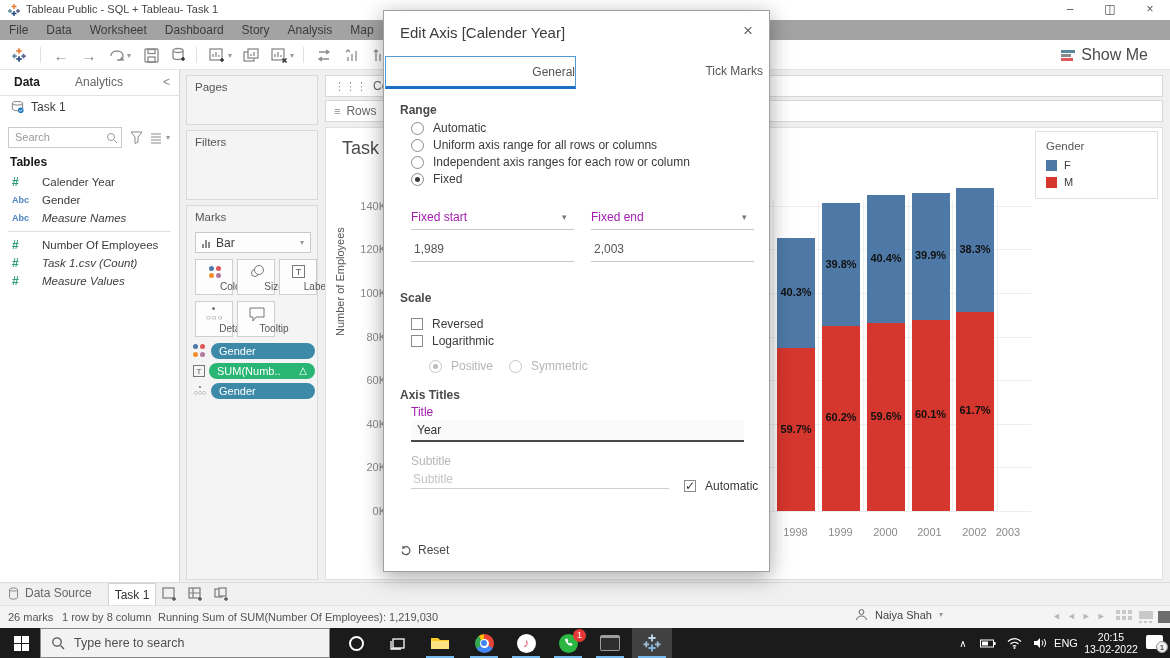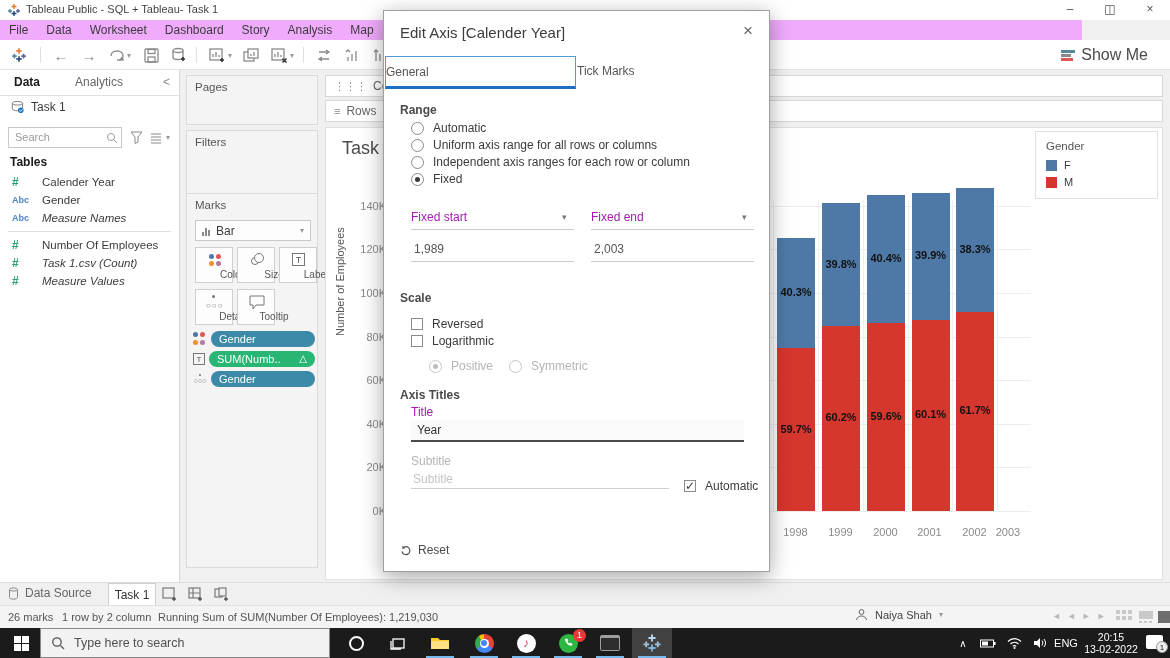--- a/index.html
+++ b/index.html
@@ -6,21 +6,21 @@
   html,body { width:1170px; height:658px; overflow:hidden;
     font-family:"Liberation Sans","DejaVu Sans",sans-serif; font-size:12px; color:#3b3b3b; background:#f0f0f0; }
   .abs { position:absolute; }
   #app { position:relative; width:1170px; height:658px; background:#f0f0f0; }
 
   
   #titlebar { left:0; top:0; width:1170px; height:20px; background:#fff; }
   #titlebar .ttl { position:absolute; left:26px; top:3px; font-size:11px; color:#444; }
   .winbtn { position:absolute; top:2px; width:30px; height:16px; text-align:center; color:#555; font-size:12px; line-height:15px; }
   
-  #menubar { left:0; top:20px; width:1082px; height:20px; background:#f0abfc; display:flex; align-items:center; }
+  #menubar { left:0; top:20px; width:1170px; height:20px; background:#a3a3a3; display:flex; align-items:center; }
   .menu-item { padding:0 9px; font-size:12px; color:#3b3b3b; height:20px; line-height:20px; }
   
   #toolbar { left:0; top:40px; width:1170px; height:30px; background:#fff; border-bottom:1px solid #e4e4e4; }
   .tbi { position:absolute; top:4px; width:22px; height:22px; display:flex; align-items:center; justify-content:center; color:#8a8a8a; }
   .tbi svg { stroke:#8a8a8a; fill:none; stroke-width:1.3; }
   .tb-sep { position:absolute; top:7px; width:1px; height:16px; background:#e0e0e0; }
   .caret { font-size:8px; color:#9a9a9a; }
   #showme { position:absolute; right:22px; top:6px; display:flex; align-items:center; gap:6px; font-size:16px; color:#4a4a4a; }
   .showme-ic { display:inline-block; width:14px; }
   .showme-ic i { display:block; height:3px; margin:1px 0; }
@@ -36,21 +36,21 @@
   #fields { position:absolute; left:0; top:103px; width:100%; }
   .field { height:18px; display:flex; align-items:center; padding-left:12px; gap:8px; font-size:11.5px; color:#3b3b3b; }
   .f-ic { width:22px; font-size:10px; font-weight:bold; text-align:left; }
   .f-num { color:#2d9c7c; font-size:12px; }
   .f-abc { color:#4f86c6; font-size:9px; }
   .f-div { height:1px; background:#e0e0e0; margin:4px 8px; }
 
   
   .card { position:absolute; background:#f4f4f4; border:1px solid #dadada; }
   .card-label { position:absolute; left:8px; top:5px; font-size:11.5px; color:#555; }
-  #markscard { left:186px; top:193px; width:132px; height:375px; background:#f4f4f4; border:1px solid #dadada; position:absolute; }
+  #markscard { left:186px; top:205px; width:132px; height:375px; background:#f4f4f4; border:1px solid #dadada; position:absolute; }
   .markdrop { position:absolute; left:8px; top:26px; width:116px; height:21px; background:#fdfdfd; border:1px solid #c9c9c9; display:flex; align-items:center; gap:6px; padding:0 6px; color:#3b3b3b; }
   .minibars { display:inline-flex; align-items:flex-end; gap:1px; height:10px; }
   .minibars i { width:2px; background:#8a8a8a; display:block; }
   .mbtn { position:absolute; width:38px; height:36px; background:#fdfdfd; border:1px solid #cfcfcf; text-align:center; font-size:10px; color:#555; }
   .mbtn .lab { position:absolute; bottom:2px; width:100%; }
   .dotgrid { position:absolute; left:13px; top:6px; width:12px; height:12px; display:grid; grid-template-columns:5px 5px; gap:2px; }
   .dotgrid i { width:5px; height:5px; border-radius:50%; }
   .pill-row { position:absolute; left:6px; width:122px; height:17px; display:flex; align-items:center; gap:4px; }
   .pill { flex:1; height:16px; border-radius:8px; color:#fff; font-size:11px; line-height:16px; padding:0 8px; white-space:nowrap; display:flex; justify-content:space-between; }
   .pill-ic { width:14px; height:14px; position:relative; }
@@ -74,21 +74,21 @@
   #legend { left:1035px; top:131px; width:123px; height:68px; background:#fff; border:1px solid #e0e0e0; }
   #legend .lt { position:absolute; left:10px; top:8px; font-size:11.5px; color:#555; }
   .leg-item { position:absolute; left:10px; display:flex; gap:7px; align-items:center; font-size:11px; color:#3b3b3b; }
   .leg-sw { width:11px; height:11px; }
 
   
   #dialog { left:383px; top:10px; width:387px; height:562px; background:#fff; border:1px solid #9f9f9f; box-shadow:0 5px 20px rgba(0,0,0,.35); z-index:50; }
   #dlg-title { position:absolute; left:16px; top:13px; font-size:15px; color:#3d3d3d; }
   #dlg-close { position:absolute; right:12px; top:10px; font-size:17px; color:#666; width:18px; text-align:center; }
   .dlg-tabs { position:absolute; left:0; top:45px; width:100%; height:33px; }
-  .dlg-tab { position:absolute; top:0; height:33px; text-align:left; line-height:31px; font-size:12px; color:#555; }
+  .dlg-tab { position:absolute; top:0; height:33px; text-align:right; line-height:31px; font-size:12px; color:#555; }
   .dlg-tab.active { border:1px solid #4f9bd5; border-bottom:3px solid #1f6fc4; background:#fff; }
   .sect { position:absolute; left:16px; font-size:12px; font-weight:bold; color:#4a4a4a; }
   .radio { display:inline-block; width:13px; height:13px; border:1px solid #8a8a8a; border-radius:50%; position:relative; background:#fff; }
   .radio.sel::after { content:""; position:absolute; left:3px; top:3px; width:5px; height:5px; border-radius:50%; background:#3b3b3b; }
   .radio.dis { border-color:#c6c6c6; }
   .radio.dis.sel::after { background:#bdbdbd; }
   .chk { display:inline-block; width:12px; height:12px; border:1px solid #8a8a8a; background:#fff; position:relative; }
   .chk.on::after { content:"\2713"; position:absolute; left:0px; top:-2px; font-size:12px; color:#333; }
   .opt-row { position:absolute; left:27px; display:flex; align-items:center; gap:9px; font-size:12px; color:#3b3b3b; }
   .fld-label { position:absolute; font-size:12px; color:#a21caf; }
@@ -566,21 +566,21 @@
         <svg width="17" height="15" viewBox="0 0 17 15">
           <rect x="1" y="2" width="7" height="8"></rect>
           <rect x="5" y="1" width="7" height="8" fill="#f0f0f0"></rect>
           <path d="M12 10v4M10 12h4" stroke="#555" stroke-width="1.4"></path>
         </svg>
       </span>
   </div>
 
   <div class="abs" id="statusbar">
     <span class="st" style="left:8px">26 marks</span>
-    <span class="st" style="left:62px">1 row by 2 column</span>
+    <span class="st" style="left:62px">1 row by 8 column</span>
     <span class="st" style="left:158px">Running Sum of SUM(Number Of Employees): 1,219,030</span>
     <div id="user-chip">
       <svg width="13" height="13" viewBox="0 0 13 13">
           <circle cx="6.5" cy="4" r="2.4" fill="none" stroke="#666"></circle>
           <path d="M1.5 12c.6-2.8 2.6-4 5-4s4.4 1.2 5 4" fill="none" stroke="#666"></path>
         </svg>
       <span>Naiya Shah</span>
       <span class="caret">▾</span>
     </div>
     <span class="navarrows">◄◄►►</span>

